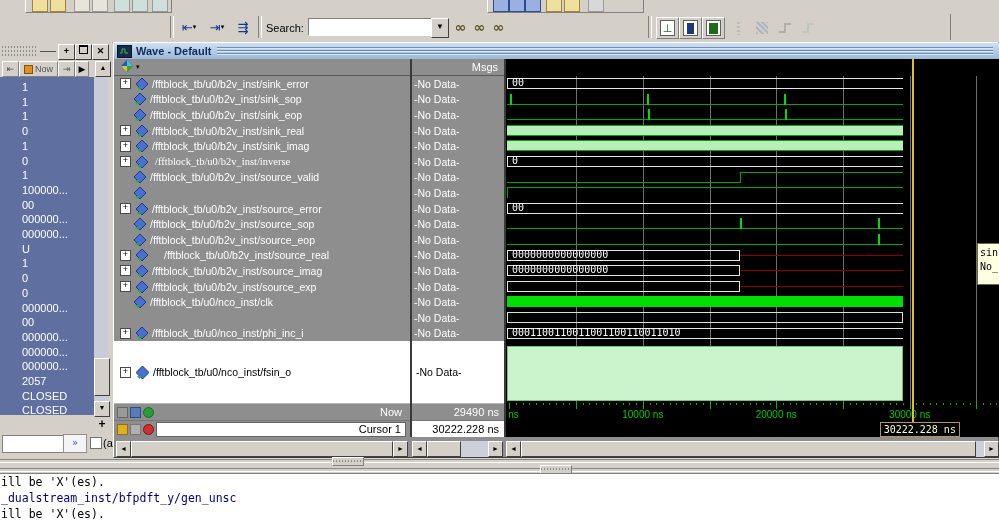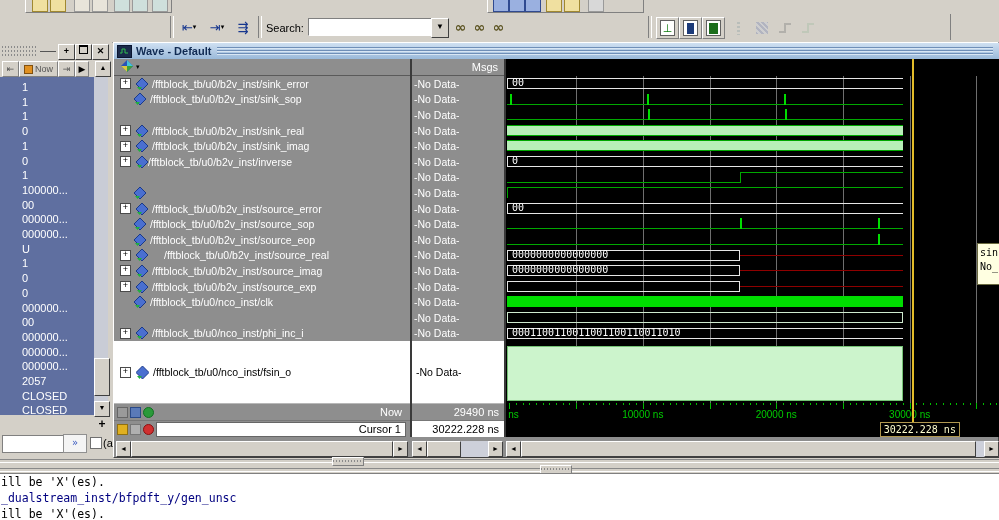--- a/index.html
+++ b/index.html
@@ -258,20 +258,30 @@
         <div class="sig-name-row" style="top: 15.6px;">
           <span style="width:17px;flex:none;"></span>
           <span style="margin-left:3px;display:inline-flex;">
             <svg width="12" height="12">
               <polygon points="6,0 12,6 6,12 0,6" fill="#4a6fd0" stroke="#1a3a8a"></polygon>
               <polygon points="1,9 6,9 3.5,12" fill="#20b040"></polygon>
             </svg>
           </span>
           <span style="margin-left:4px;">/fftblock_tb/u0/b2v_inst/sink_sop</span>
         </div>
+        <div class="sig-name-row" style="top: 31.2px;">
+          <span style="width:17px;flex:none;"></span>
+          <span style="margin-left:3px;display:inline-flex;">
+            <svg width="12" height="12">
+              <polygon points="6,0 12,6 6,12 0,6" fill="#4a6fd0" stroke="#1a3a8a"></polygon>
+              <polygon points="1,9 6,9 3.5,12" fill="#20b040"></polygon>
+            </svg>
+          </span>
+          <span style="margin-left:4px;">/fftblock_tb/u0/b2v_inst/sink_eop</span>
+        </div>
         <div class="sig-name-row" style="top: 46.8px;">
           <span class="expand-box" style="margin-left:6px;">+</span>
           <span style="margin-left:3px;display:inline-flex;">
             <svg width="12" height="12">
               <polygon points="6,0 12,6 6,12 0,6" fill="#4a6fd0" stroke="#1a3a8a"></polygon>
               <polygon points="1,9 6,9 3.5,12" fill="#20b040"></polygon>
             </svg>
           </span>
           <span style="margin-left:4px;">/fftblock_tb/u0/b2v_inst/sink_real</span>
         </div>
@@ -286,21 +296,31 @@
           <span style="margin-left:4px;">/fftblock_tb/u0/b2v_inst/sink_imag</span>
         </div>
         <div class="sig-name-row" style="top: 78px;">
           <span class="expand-box" style="margin-left:6px;">+</span>
           <span style="margin-left:3px;display:inline-flex;">
             <svg width="12" height="12">
               <polygon points="6,0 12,6 6,12 0,6" fill="#4a6fd0" stroke="#1a3a8a"></polygon>
               <polygon points="1,9 6,9 3.5,12" fill="#20b040"></polygon>
             </svg>
           </span>
-          <span style="margin-left:0;">/fftblock_tb/u0/b2v_inst/inverse</span>
+          <span style="margin-left:7px;font-family:Liberation Serif, serif;">/fftblock_tb/u0/b2v_inst/inverse</span>
+        </div>
+        <div class="sig-name-row" style="top: 93.6px;">
+          <span style="width:17px;flex:none;"></span>
+          <span style="margin-left:3px;display:inline-flex;">
+            <svg width="12" height="12">
+              <polygon points="6,0 12,6 6,12 0,6" fill="#4a6fd0" stroke="#1a3a8a"></polygon>
+              <polygon points="1,9 6,9 3.5,12" fill="#20b040"></polygon>
+            </svg>
+          </span>
+          <span style="margin-left:4px;">/fftblock_tb/u0/b2v_inst/source_valid</span>
         </div>
         <div class="sig-name-row" style="top: 109.2px;">
           <span style="width:17px;flex:none;"></span>
           <span style="margin-left:3px;display:inline-flex;">
             <svg width="12" height="12">
               <polygon points="6,0 12,6 6,12 0,6" fill="#4a6fd0" stroke="#1a3a8a"></polygon>
               <polygon points="1,9 6,9 3.5,12" fill="#20b040"></polygon>
             </svg>
           </span>
         </div>

